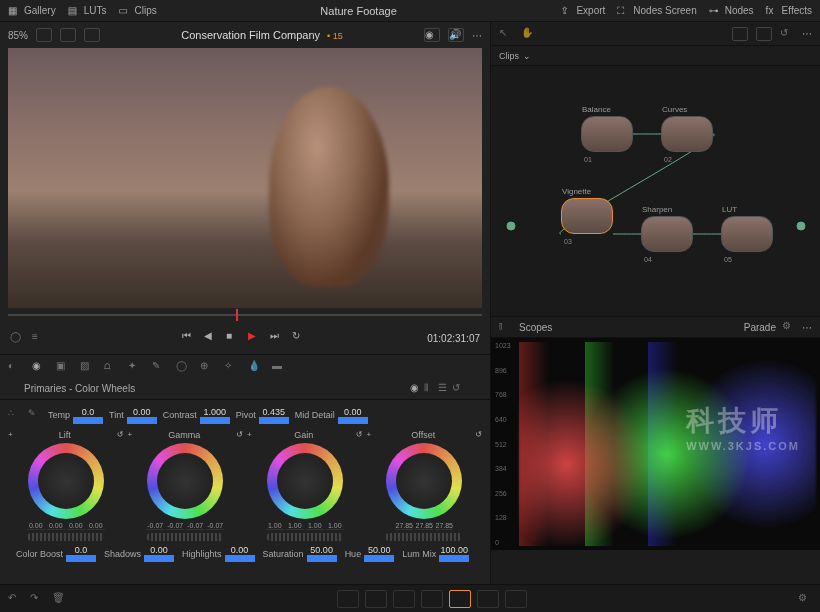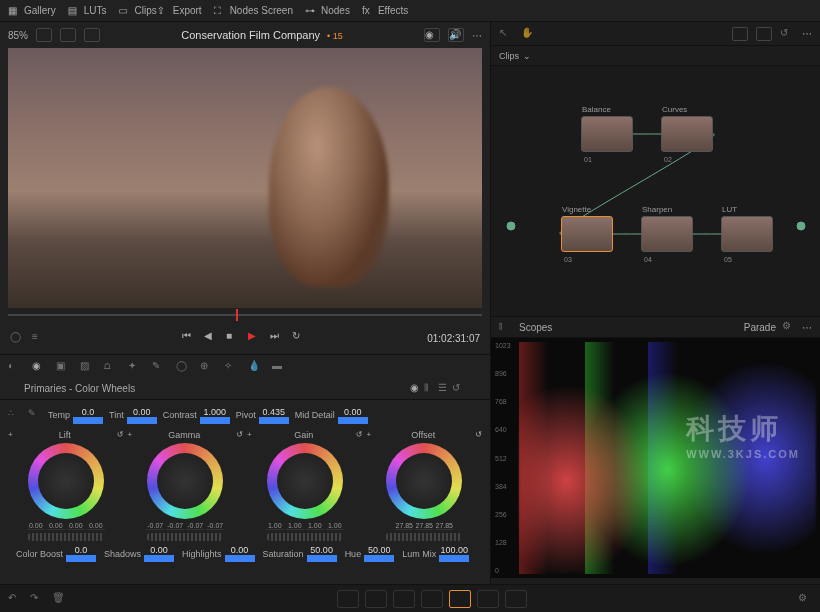--- a/index.html
+++ b/index.html
@@ -107,29 +107,29 @@
 .page-icon { width: 22px; height: 18px; border: 1px solid #333; border-radius: 2px; cursor: pointer; }
 
 
 .node-toolbar { height: 24px; display: flex; align-items: center; padding: 0 8px; gap: 8px; border-bottom: 1px solid #111; }
 .clips-bar { height: 20px; display: flex; align-items: center; padding: 0 8px; font-size: 9px; border-bottom: 1px solid #111; }
 
 .node-graph { height: 250px; position: relative; background: #1a1a1a; }
 .node {
   position: absolute; width: 52px; height: 36px;
   background: linear-gradient(180deg, #8a7068, #5c4a42);
-  border: 1px solid #555; border-radius: 3px;
+  border: 1px solid #555; border-radius: 13px;
 }
 .node.selected { border-color: #e89030; }
 .node-label { position: absolute; top: -12px; left: 0; font-size: 8px; color: #999; }
 .node-num { position: absolute; bottom: -12px; left: 2px; font-size: 7px; color: #888; }
 
 .scope-header { height: 22px; display: flex; align-items: center; padding: 0 8px; border-top: 1px solid #111; }
 .scope-area {
-  height: 240px; position: relative;
+  height: 212px; position: relative;
   background: #0a0a0a;
 }
 .scope-yaxis { position: absolute; left: 4px; top: 4px; bottom: 4px; width: 24px; font-size: 7px; color: #666; display: flex; flex-direction: column; justify-content: space-between; }
 .scope-plot {
   position: absolute; left: 28px; right: 4px; top: 4px; bottom: 4px;
   background:
     linear-gradient(90deg, rgba(230,50,50,0.4) 0%, rgba(230,50,50,0) 30%) 0 0/33% 100% no-repeat,
     linear-gradient(90deg, rgba(50,230,50,0.4) 0%, rgba(50,230,50,0) 30%) 33% 0/33% 100% no-repeat,
     linear-gradient(90deg, rgba(50,50,230,0.4) 0%, rgba(50,50,230,0) 30%) 66% 0/34% 100% no-repeat;
 }
@@ -158,20 +158,21 @@
     </div>
     <div class="tb-item">
       <span class="tb-icon">▤</span>
       <span>LUTs</span>
     </div>
     <div class="tb-item">
       <span class="tb-icon">▭</span>
       <span>Clips</span>
     </div>
   </div>
+  <div class="topbar-center">Nature Footage</div>
   <div class="topbar-right">
     <div class="tb-item">
       <span class="tb-icon">⇪</span>
       <span>Export</span>
     </div>
     <div class="tb-item">
       <span class="tb-icon">⛶</span>
       <span>Nodes Screen</span>
     </div>
     <div class="tb-item">
@@ -380,21 +381,21 @@
           </g>
         </svg>
     <div class="node" style="left: 90px; top: 50px;">
           <div class="node-label">Balance</div>
           <div class="node-num">01</div>
         </div>
         <div class="node" style="left: 170px; top: 50px;">
           <div class="node-label">Curves</div>
           <div class="node-num">02</div>
         </div>
-        <div class="node selected" style="left: 70px; top: 150px;">
+        <div class="node selected" style="left: 70px; top: 132px;">
           <div class="node-label">Vignette</div>
           <div class="node-num">03</div>
         </div>
         <div class="node" style="left: 150px; top: 150px;">
           <div class="node-label">Sharpen</div>
           <div class="node-num">04</div>
         </div>
         <div class="node" style="left: 230px; top: 150px;">
           <div class="node-label">LUT</div>
           <div class="node-num">05</div>

